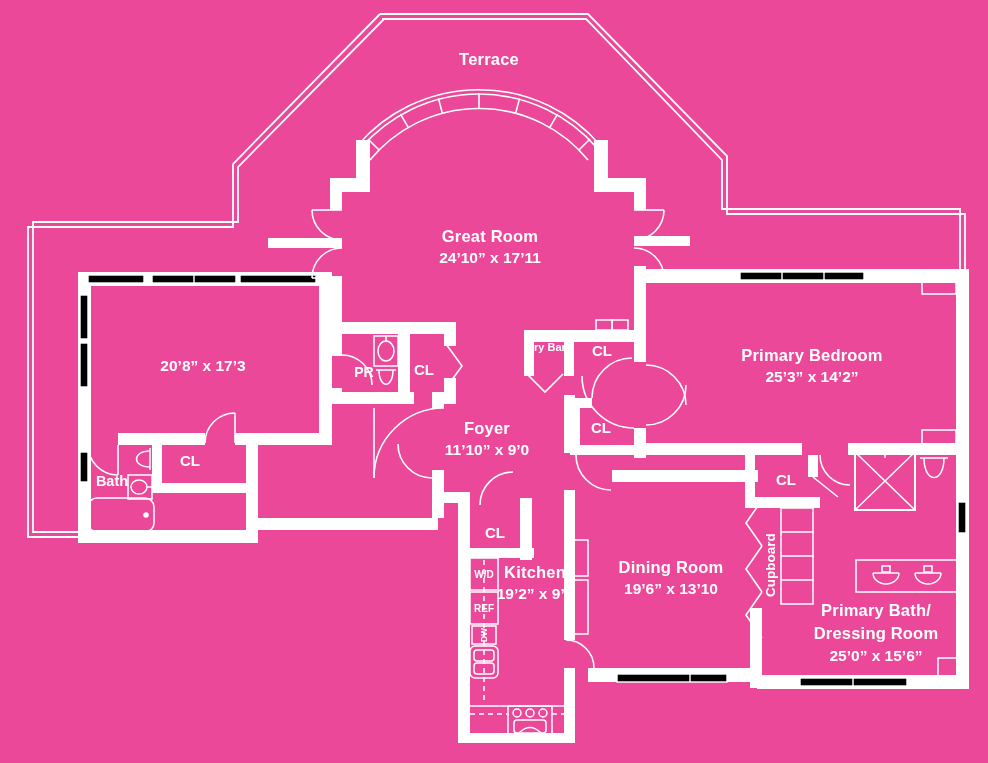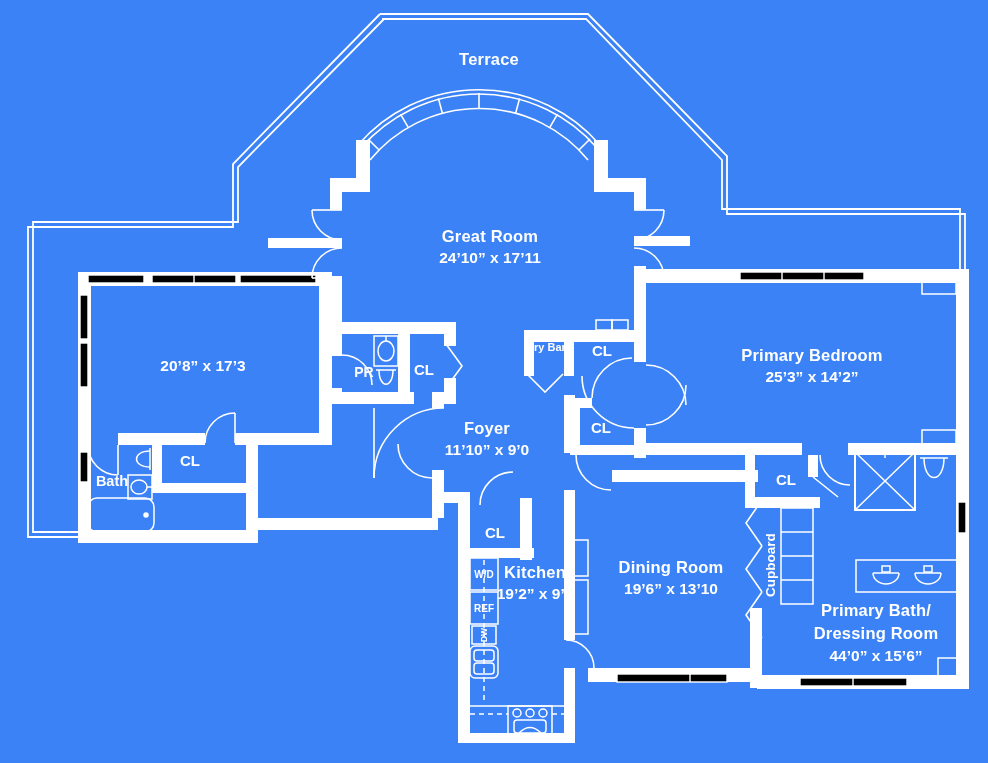--- a/index.html
+++ b/index.html
@@ -1,16 +1,16 @@
 <!DOCTYPE html>
 <html><head>
 <meta charset="utf-8">
 <style>
   html,body{margin:0;padding:0;background:#000;}
-  #plan{position:relative;width:988px;height:763px;background:#3b82f6;overflow:hidden;
+  #plan{position:relative;width:988px;height:763px;background:#ec4899;overflow:hidden;
         font-family:"Liberation Sans", sans-serif;}
   #plan svg{position:absolute;left:0;top:0;}
   .lbl{position:absolute;color:#fff;white-space:nowrap;text-align:center;
        transform:translate(-50%,-50%);line-height:21px;}
   .lbl .nm{display:block;font-size:16.5px;font-weight:600;letter-spacing:.2px;}
   .lbl .dm{display:block;font-size:15.5px;font-weight:600;}
   .sm{font-size:15px;font-weight:600;}
   .bathlbl{font-size:14.5px;font-weight:600;}
   .prlbl{font-size:14px;font-weight:600;}
   .drybar{font-size:11px;font-weight:600;text-align:center;}
@@ -308,21 +308,21 @@
   </div>
 
   <div class="lbl" style="left:535px;top:583px">
     <span class="nm">Kitchen</span>
     <span class="dm">19’2” x 9’7</span>
   </div>
 
   <div class="lbl pb3" style="left:876px;top:632px">
     <span class="nm">Primary Bath/</span>
     <span class="nm">Dressing Room</span>
-    <span class="dm">44’0” x 15’6”</span>
+    <span class="dm">25’0” x 15’6”</span>
   </div>
 
   <div class="lbl bathlbl" style="left:112px;top:481px">
     <span>Bath</span>
   </div>
 
   <div class="lbl prlbl" style="left:364px;top:372px">
     <span>PR</span>
   </div>
 

